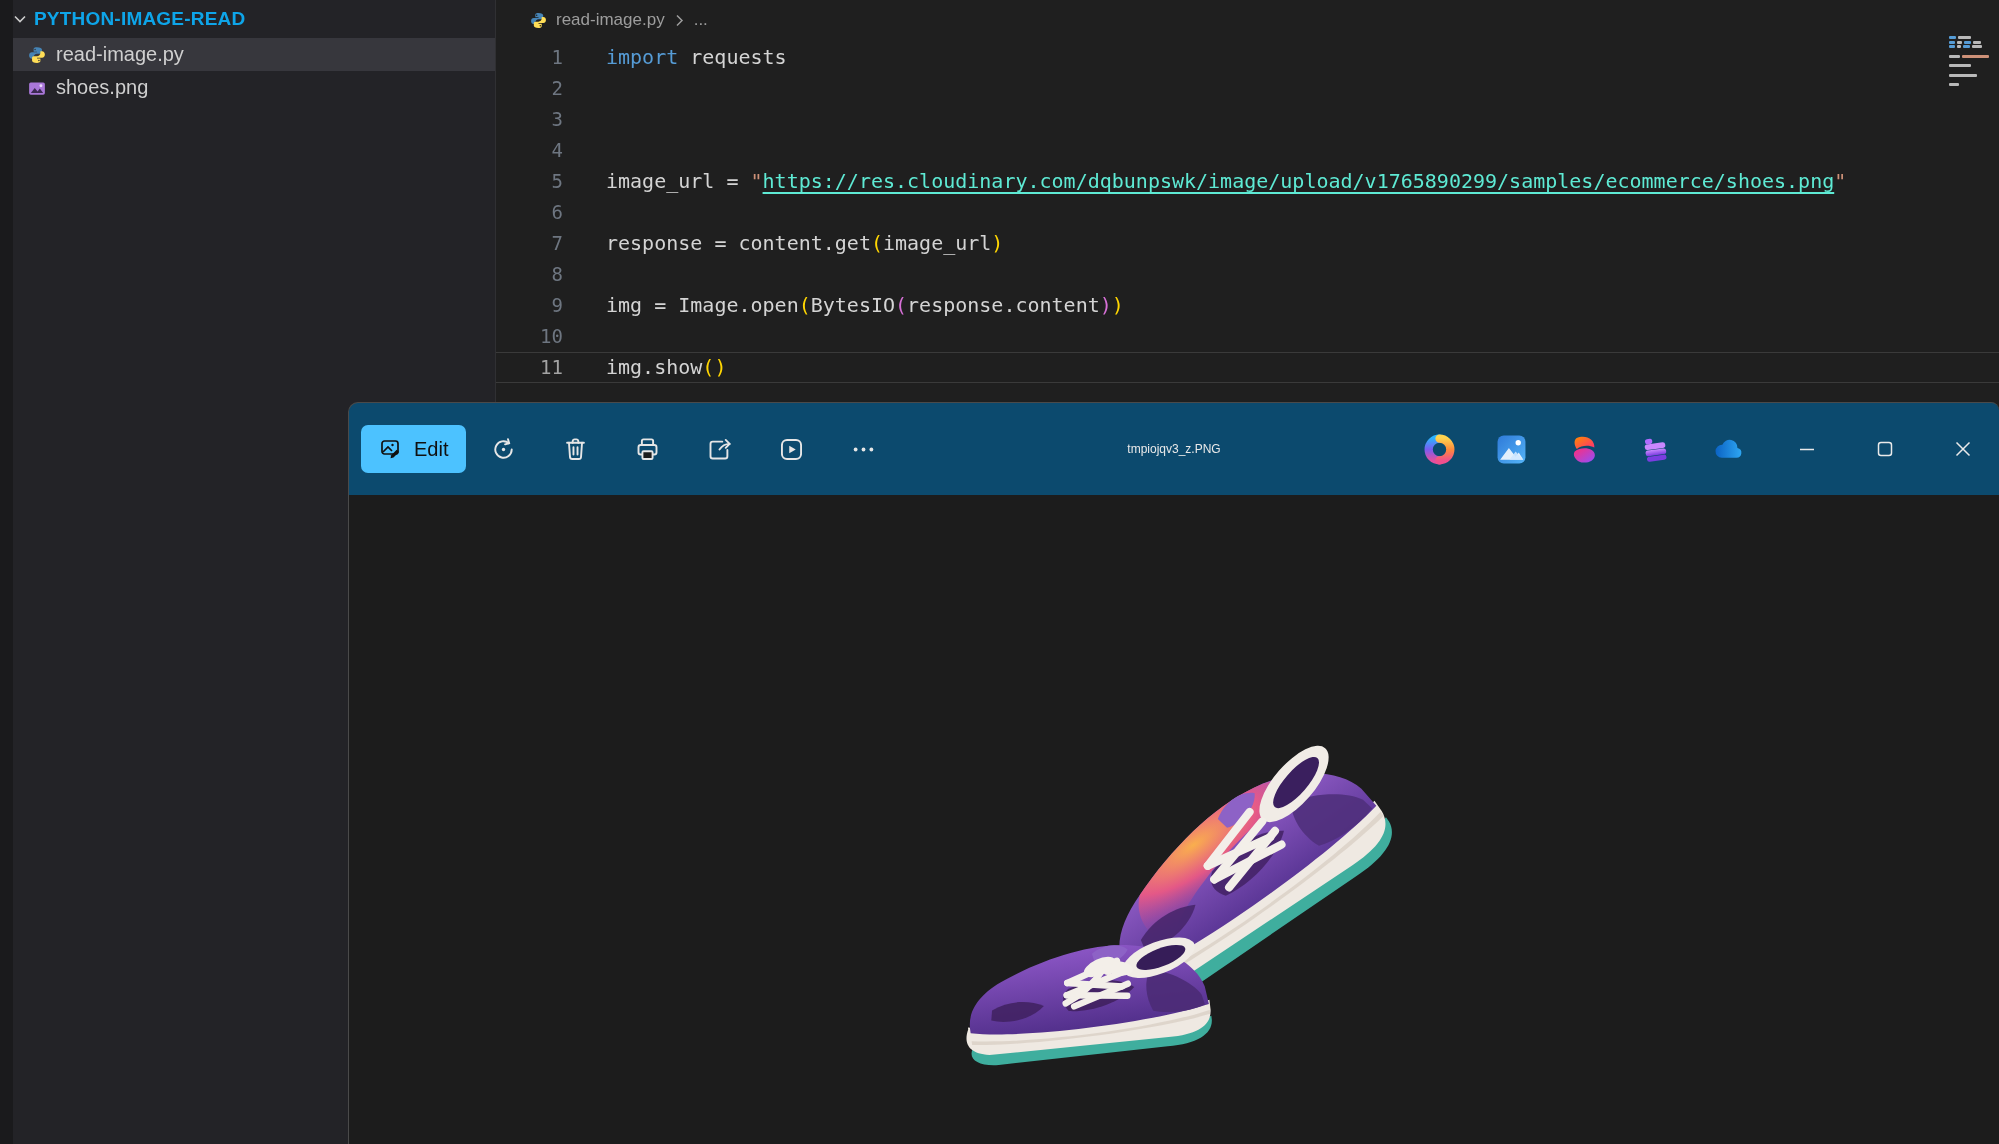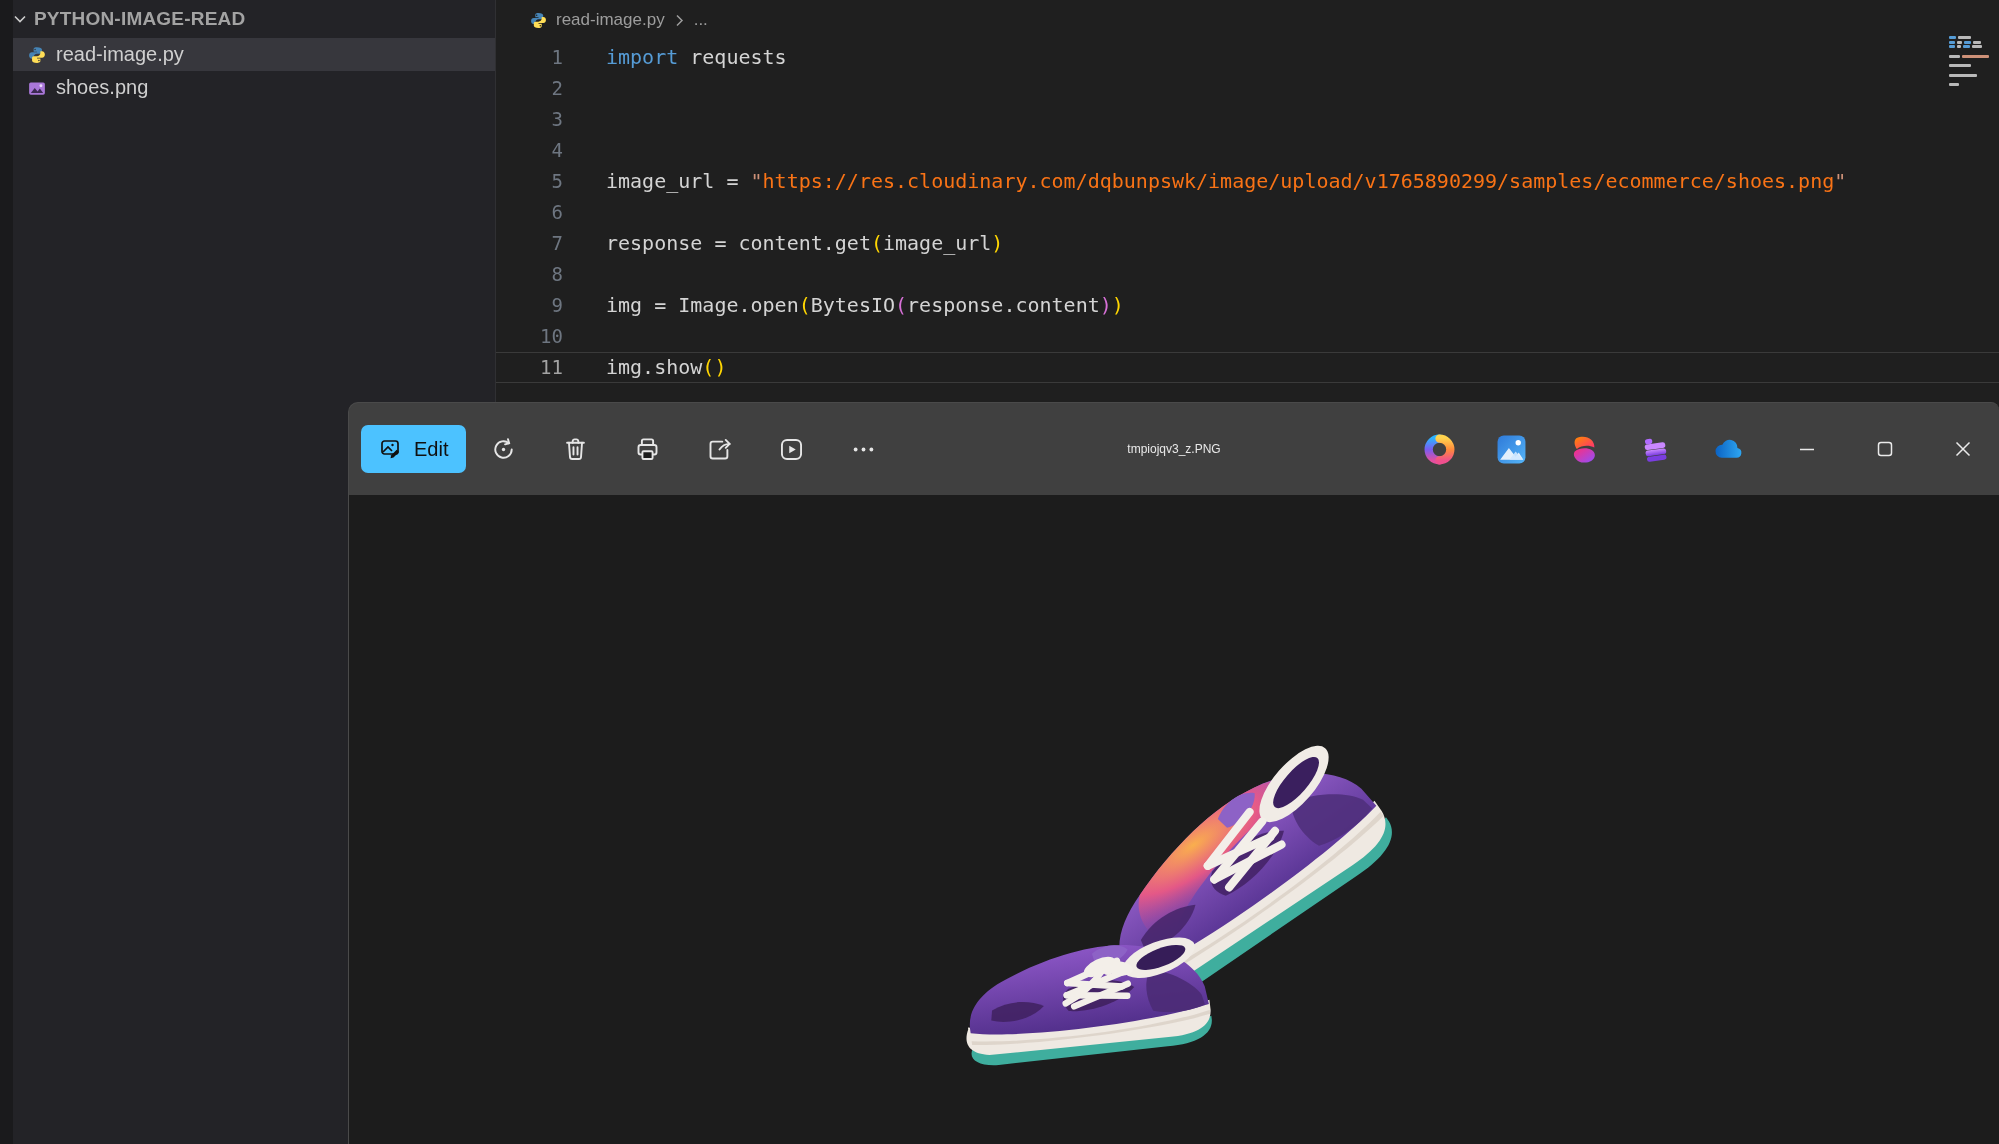--- a/index.html
+++ b/index.html
@@ -3,21 +3,21 @@
 <meta charset="utf-8">
 <style>
   html,body{margin:0;padding:0;background:#1f1f1f;}
   .screen{position:relative;width:1999px;height:1144px;overflow:hidden;
     font-family:"Liberation Sans",sans-serif;background:#1f1f1f;}
 
   
   .sidebar{position:absolute;left:0;top:0;width:495px;height:1144px;background:#232327;}
   .sidebar-strip{position:absolute;left:0;top:0;width:13px;height:100%;background:#1a1a1c;}
   .folder-header{display:flex;align-items:center;gap:6px;padding:8px 0 4px 12px;
-    color:#a3a3a3;font-weight:bold;font-size:19px;letter-spacing:.2px;cursor:pointer;}
+    color:#0ea5e9;font-weight:bold;font-size:19px;letter-spacing:.2px;cursor:pointer;}
   .file-list{margin-top:4px;}
   .file-row{display:flex;align-items:center;gap:10px;height:33px;padding-left:28px;
     color:#cfcfcf;font-size:20px;cursor:pointer;}
   .file-row.selected{background:#37373d;}
   .file-icon{width:18px;height:18px;display:inline-flex;}
   .file-icon svg{width:18px;height:18px;}
 
   
   .editor{position:absolute;left:495px;top:0;width:1504px;height:403px;background:#1f1f1f;
     border-left:1px solid #303033;overflow:hidden;}
@@ -28,34 +28,34 @@
     font-family:"DejaVu Sans Mono",monospace;font-size:20px;}
   .code-line{display:flex;height:31px;line-height:31px;position:relative;}
   .code-line .gutter{width:67px;text-align:right;color:#6e7681;font-size:19px;flex:0 0 67px;}
   .code-line .code-text{padding-left:43px;white-space:pre;color:#d4d4d4;}
   .code-line.active{border-top:1px solid #3a3a3a;border-bottom:1px solid #3a3a3a;height:29px;line-height:29px;}
   .code-line.active .gutter{color:#a3a3a3;}
   .tok-kw{color:#569cd6;}
   .tok-id{color:#d4d4d4;}
   .tok-op{color:#d4d4d4;}
   .tok-str{color:#ce9178;}
-  .tok-link{color:#f97316;text-underline-offset:4px;}
+  .tok-link{color:#5eead4;text-decoration:underline;text-underline-offset:4px;}
   .tok-p1{color:#ffd602;}
   .tok-p2{color:#d670d6;}
 
   
   .minimap{position:absolute;top:36px;right:3px;width:48px;cursor:pointer;}
   .mm-line{display:flex;gap:2px;height:3px;margin-bottom:1.7px;}
   .mm-seg{height:3px;border-radius:1px;}
   .mm-kw{background:#569cd6;}
   .mm-id{background:#b9b9b9;}
   .mm-str{background:#ce9178;}
 
   
-  .photos-window{position:absolute;left:348px;top:402px;right:0;bottom:0;background:#404040;
+  .photos-window{position:absolute;left:348px;top:402px;right:0;bottom:0;background:#0c4a6e;
     border-left:1px solid #4a4a4a;border-top:1px solid #4a4a4a;border-radius:10px 8px 0 0;overflow:hidden;}
   .ph-toolbar{position:relative;height:92px;}
   .edit-button{position:absolute;left:12px;top:22px;height:48px;padding:0 18px;border-radius:7px;
     background:#4cc2ff;color:#101010;display:flex;align-items:center;gap:11px;font-size:20px;cursor:pointer;border:none;}
   .tb-icons{position:absolute;left:132px;top:24px;display:flex;gap:28px;}
   .tb-btn{width:44px;height:44px;display:flex;align-items:center;justify-content:center;
     border-radius:5px;cursor:pointer;}
   .tb-btn svg{width:27px;height:27px;}
   .ph-title{position:absolute;left:50%;top:0;transform:translateX(-50%);line-height:92px;
     color:#e9e9e9;font-size:12px;white-space:nowrap;}

